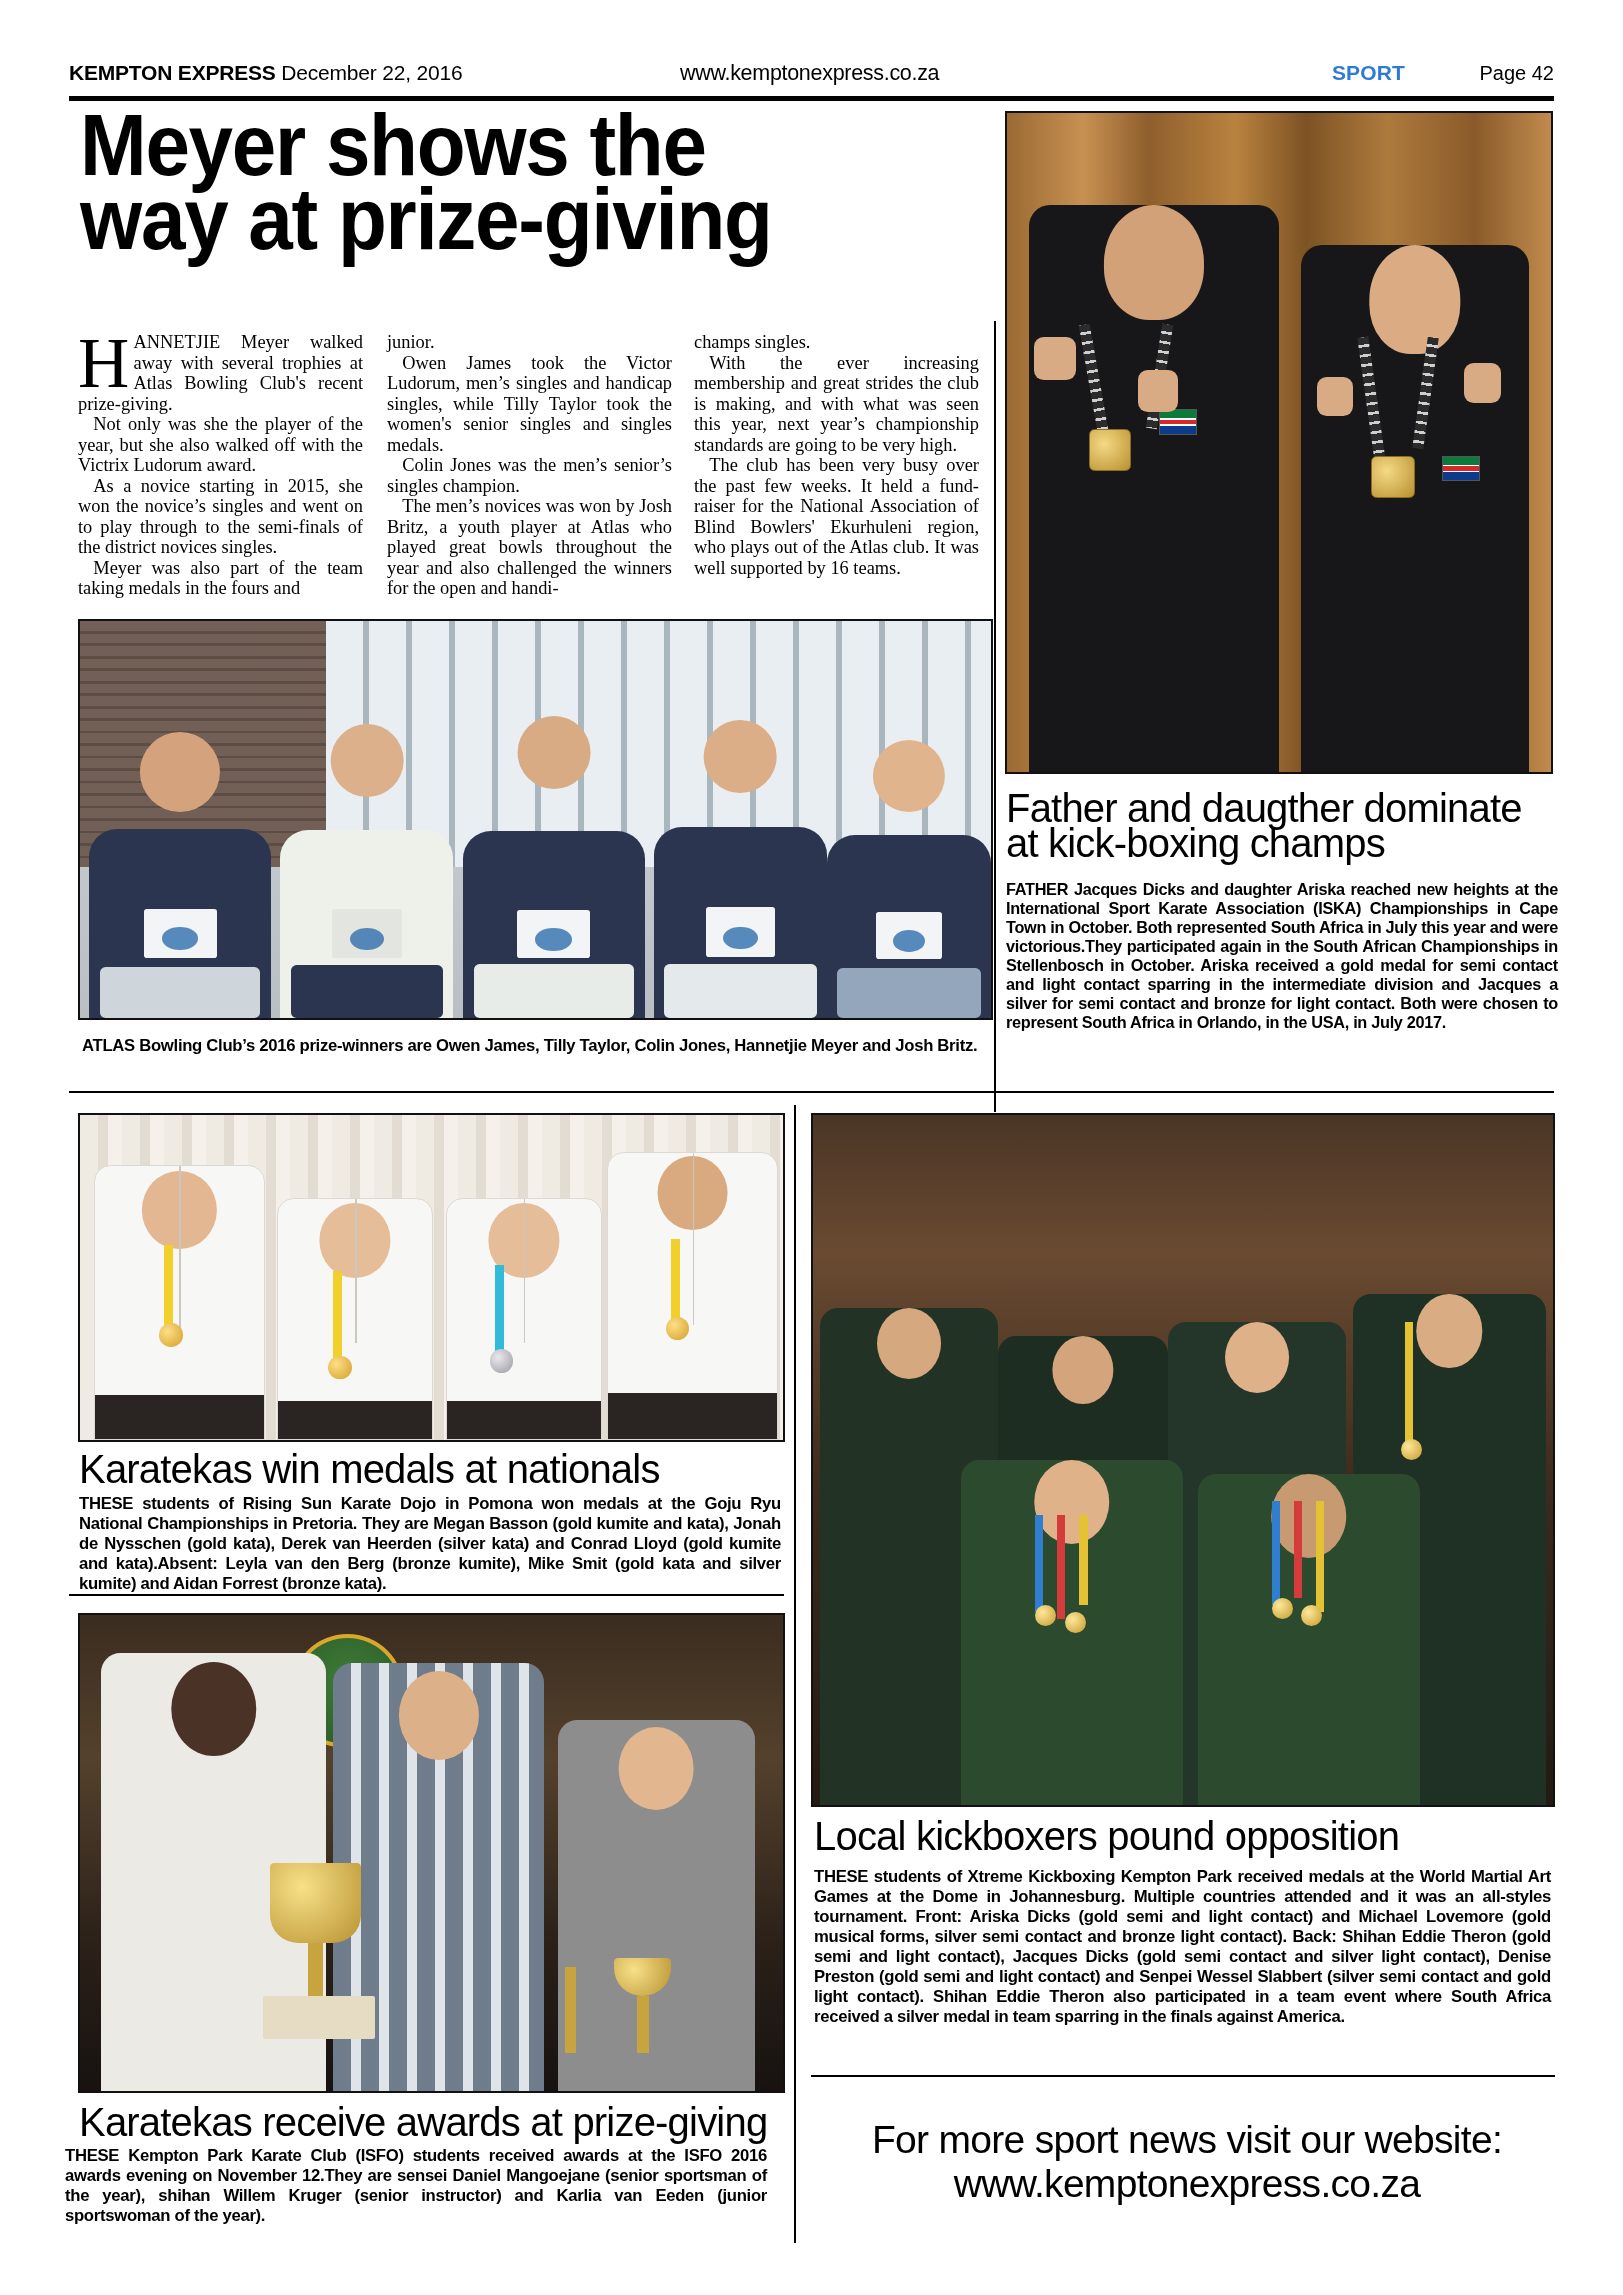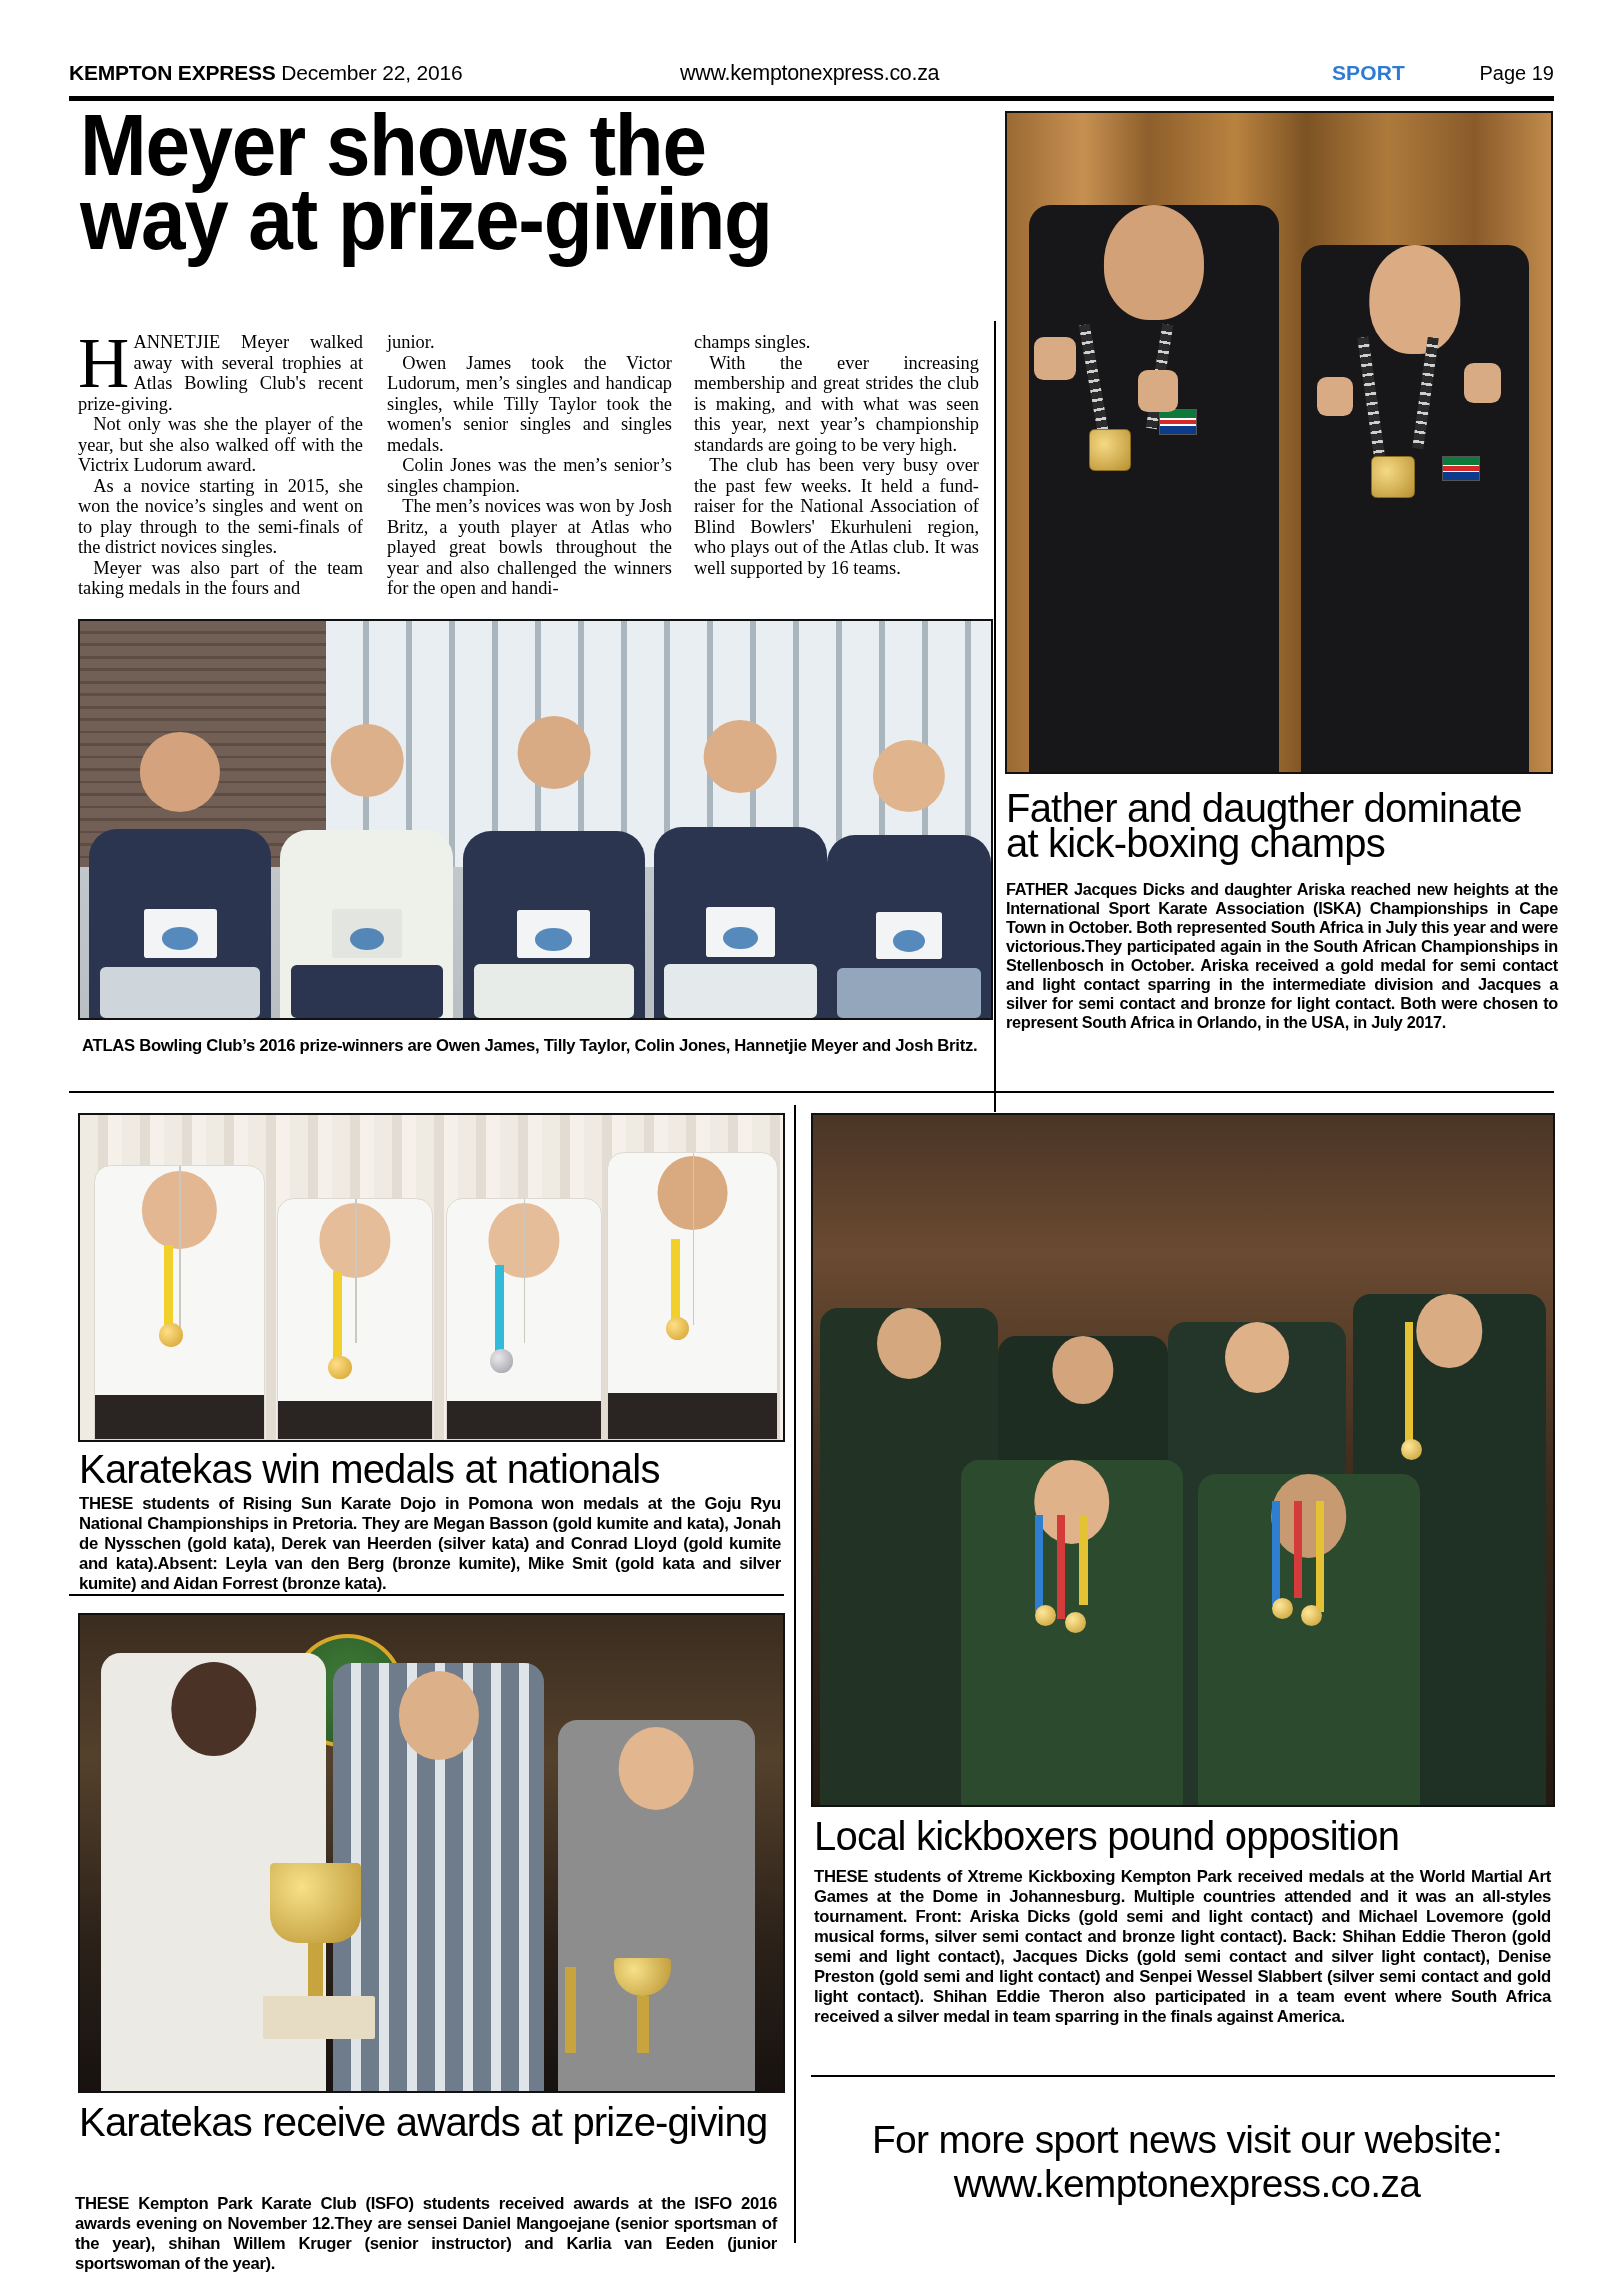--- a/index.html
+++ b/index.html
@@ -120,40 +120,40 @@
 
   #sub-karatekas{position:absolute;left:79px;top:1452px;width:701px;}
   #cap-karatekas{position:absolute;left:79px;top:1494px;width:702px;}
   #rule-mid-left{left:69px;top:1594px;width:715px;height:2.1px;}
 
   #sub-kickgroup{position:absolute;left:814px;top:1819px;width:736px;}
   #cap-kickgroup{position:absolute;left:814px;top:1867px;width:737px;}
   #rule-mid-right{left:811px;top:2075px;width:744px;height:2.1px;}
 
   #sub-awards{position:absolute;left:79px;top:2105px;width:701px;}
-  #cap-awards{position:absolute;left:75px;top:2146px;width:702px;margin-top:48px;}
+  #cap-awards{position:absolute;left:65px;top:2146px;width:702px;}
 
   .vrule2{position:absolute;left:794px;top:1105px;width:2.1px;height:1138px;background:#000;}
 
   
   .promo{position:absolute;left:819px;top:2118px;width:736px;text-align:center;
          font-family:"Liberation Sans Narrow","Liberation Sans",sans-serif;
          font-weight:400;font-size:39px;line-height:44px;letter-spacing:-0.7px;}
   .promo .l2{display:block;}
 </style>
 </head>
 <body>
 
 <div class="page">
 
   <div class="masthead">
     <div class="mh-left"><span>KEMPTON EXPRESS</span> <span class="mh-date">December 22, 2016</span></div>
     <div class="mh-url">www.kemptonexpress.co.za</div>
     <div class="mh-sport">SPORT</div>
-    <div class="mh-page">Page 19</div>
+    <div class="mh-page">Page 42</div>
   </div>
   <div class="mh-rule"></div>
 
   <div class="headline">
     <div>Meyer shows the</div>
     <div>way at prize-giving</div>
   </div>
 
   <div class="story">
     <div class="col c1">

